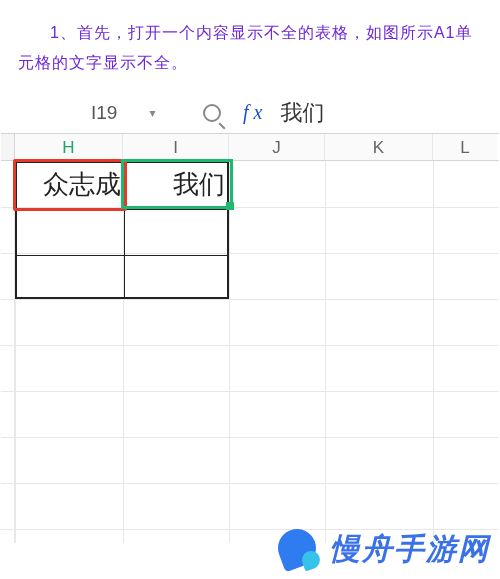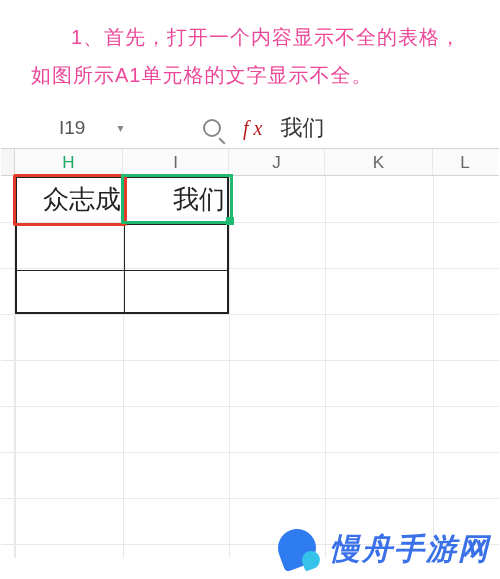--- a/index.html
+++ b/index.html
@@ -1,23 +1,23 @@
 <!DOCTYPE html>
 <html><head>
 <meta charset="utf-8">
 <style>
   * { box-sizing: border-box; margin: 0; padding: 0; }
   html, body { width: 500px; height: 579px; font-family: "Microsoft YaHei", Arial, sans-serif; background: #fff; overflow: hidden; }
   .page { width: 500px; height: 579px; position: relative; background: #fff; }
 
   .instruction {
-    padding: 18px 18px 14px 31px;
-    font-size: 20px;
+    padding: 18px 18px 14px 18px;
+    font-size: 16px;
     line-height: 1.9;
-    color: #ec4899;
+    color: #6d28d9;
     text-indent: 2em;
     letter-spacing: 1px;
   }
 
   .sheet-wrap {
     position: relative;
     width: 498px;
     margin-left: 1px;
     background: #fff;
   }
@@ -31,37 +31,37 @@
     color: #555;
   }
   .namebox {
     width: 150px;
     padding-left: 58px;
     display: flex;
     align-items: center;
     gap: 32px;
     color: #666;
   }
-  .namebox .nbtext { font-size: 19px; color: #555; }
+  .namebox .nbtext { font-size: 19px; color: #555; margin-left: 32px; }
   .namebox .dd { font-size: 12px; color: #888; }
   .fb-mid {
     display: flex;
     align-items: center;
     gap: 22px;
     padding-left: 52px;
   }
   .mag {
     width: 18px; height: 18px; border: 2px solid #888; border-radius: 50%;
     position: relative;
   }
   .mag::after {
     content: ""; position: absolute; right: -7px; bottom: -7px;
     width: 8px; height: 2px; background: #888; transform: rotate(45deg);
   }
-  .fx { font-style: italic; font-family: Georgia, serif; font-size: 20px; color: #b91c1c; }
+  .fx { font-style: italic; font-family: Georgia, serif; font-size: 20px; color: #1d4ed8; }
   .fb-value { padding-left: 18px; font-size: 22px; color: #333; }
 
   
   .grid {
     position: relative;
     width: 498px;
     height: 410px;
     background: #fff;
   }
   

